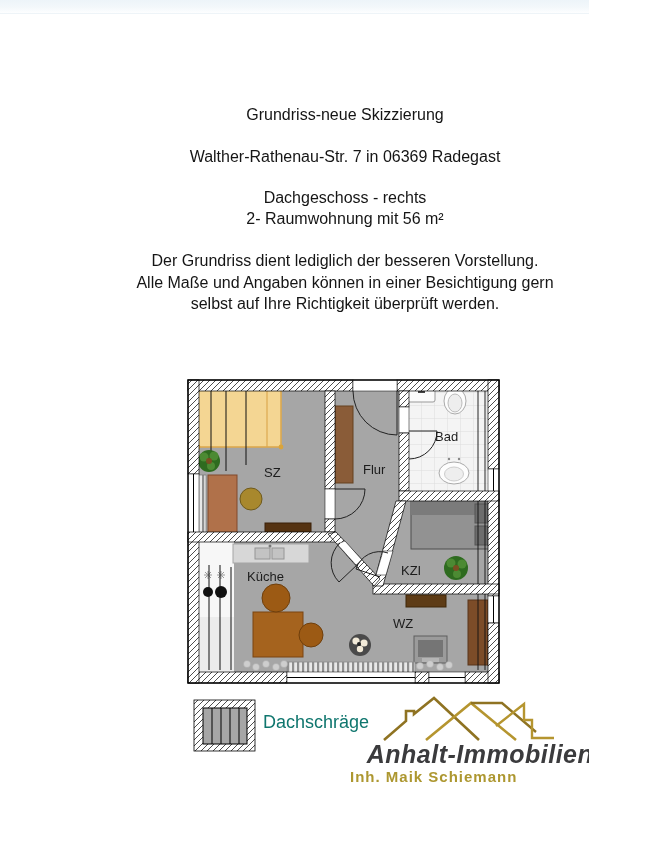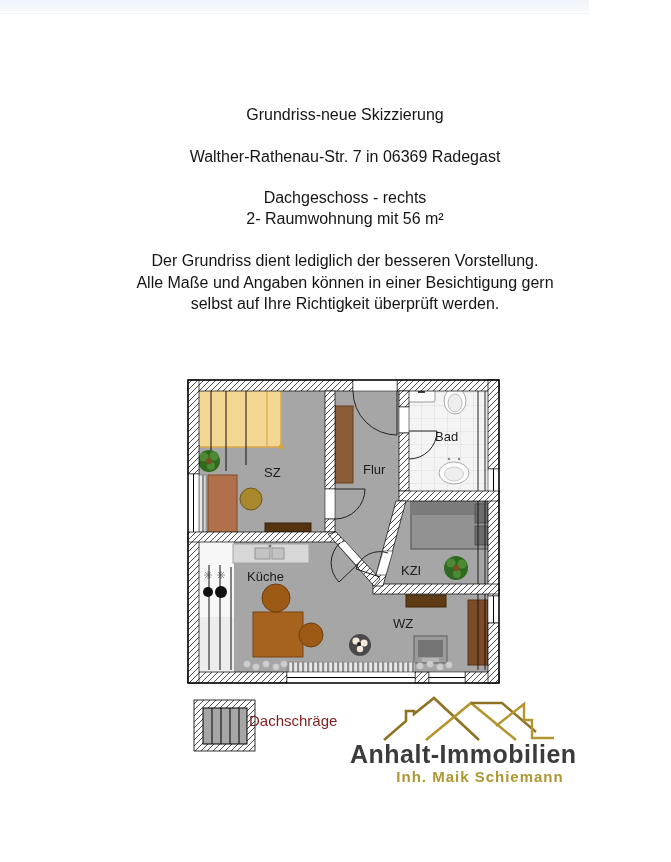--- a/index.html
+++ b/index.html
@@ -7,26 +7,26 @@
         font-family:"Liberation Sans",sans-serif;color:#111;}
   #topband{position:absolute;left:0;top:0;width:671px;height:13px;
            background:linear-gradient(#edf4f9 0%,#f3f8fb 55%,#fdfeff 100%);
            border-bottom:1px solid #eef4f8;}
   .tline{position:absolute;left:10px;width:670px;text-align:center;font-size:16px;
          line-height:20px;white-space:nowrap;color:#151515;}
   #t1{top:105px;} #t2{top:147px;} #t3{top:188px;} #t4{top:209px;}
   #t5{top:251px;} #t6{top:273px;} #t7{top:294px;}
   #plan{position:absolute;left:187px;top:379px;}
   #legendbox{position:absolute;left:193px;top:699px;}
-  #legendlabel{position:absolute;left:249px;top:712px;font-size:15px;color:#7f1d1d;}
+  #legendlabel{position:absolute;left:263px;top:712px;font-size:18px;color:#0f766e;}
   #logo{position:absolute;left:350px;top:694px;width:260px;height:130px;}
   #roofs{position:absolute;left:28px;top:2px;}
-  #companyname{position:absolute;left:0;top:46px;width:260px;text-align:left;
-               font-size:25px;font-weight:bold;color:#3b3b3d;letter-spacing:0.5px;}
-  #ownername{position:absolute;left:0;top:74px;width:260px;text-align:center;
+  #companyname{position:absolute;left:0;top:46px;width:260px;text-align:center;
+               font-size:25px;font-weight:bold;color:#3b3b3d;letter-spacing:0.5px;font-style:italic;}
+  #ownername{position:absolute;left:0;top:74px;width:260px;
              font-size:15px;font-weight:bold;color:#ad9730;letter-spacing:1px;}
   .planlabel{font-family:"Liberation Sans",sans-serif;font-size:13px;fill:#1c1c1c;}
 </style>
 </head>
 <body>
 
 <div id="page">
 
   <div id="topband"></div>
 

